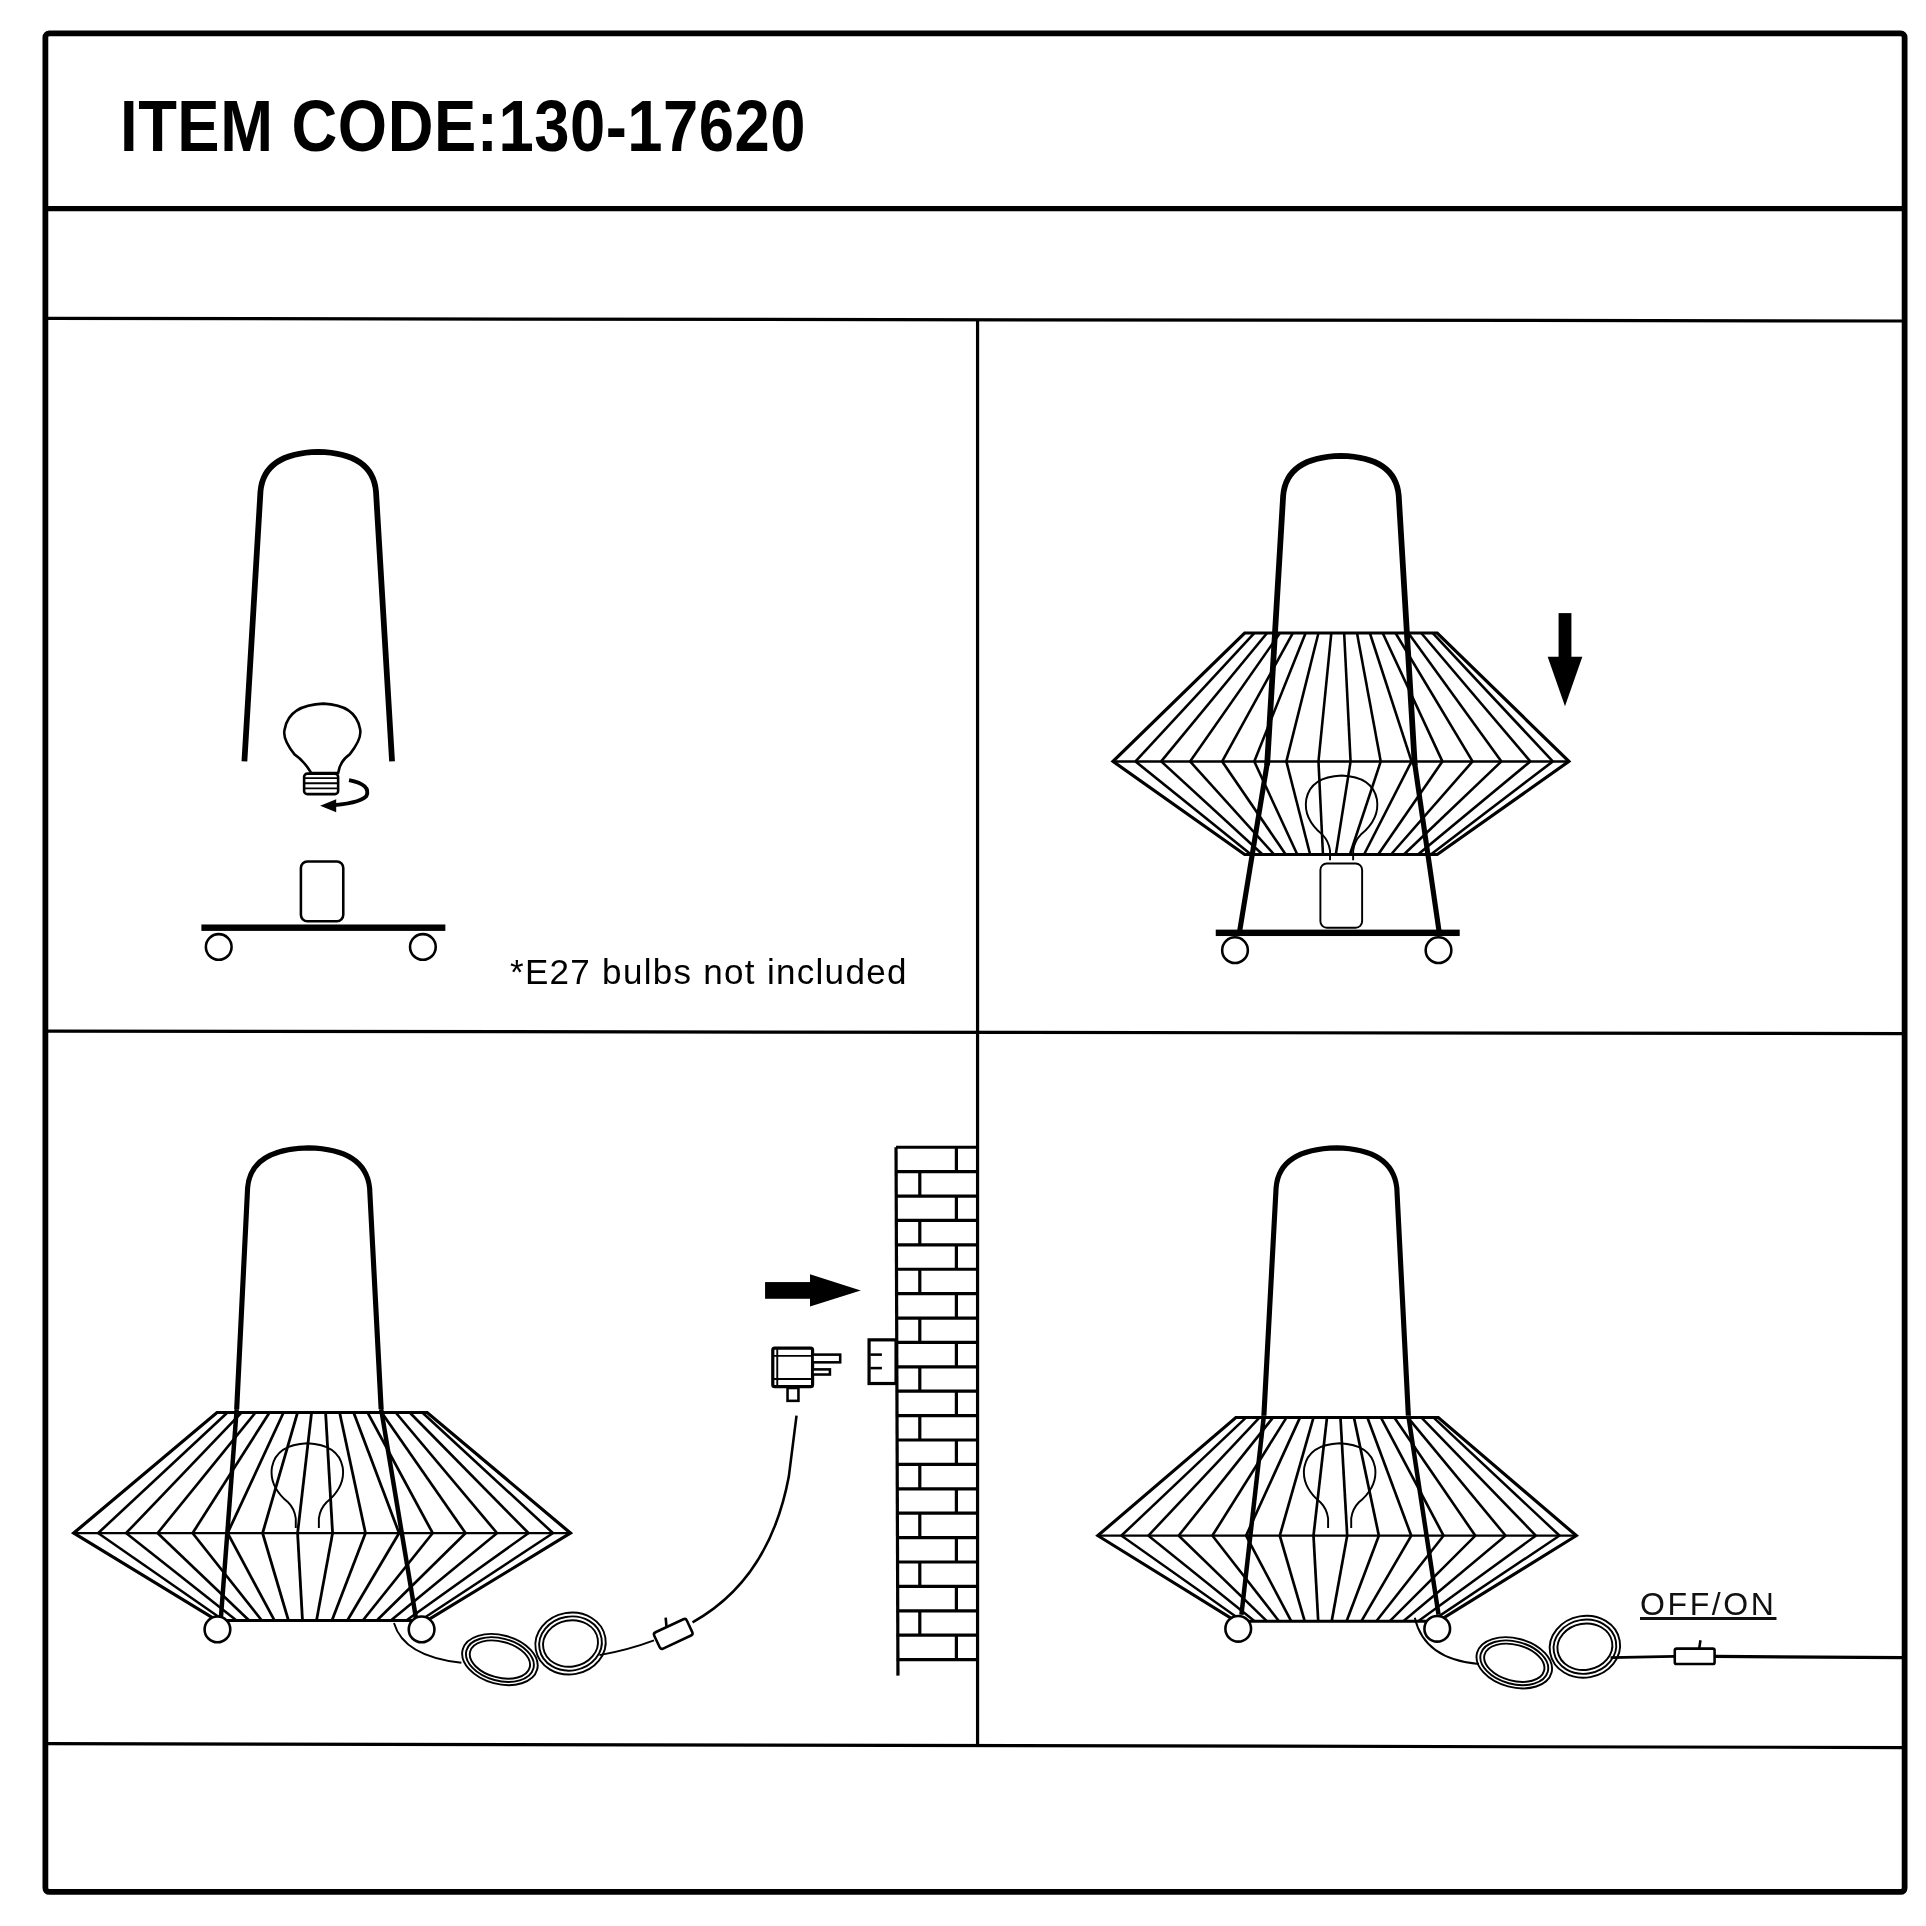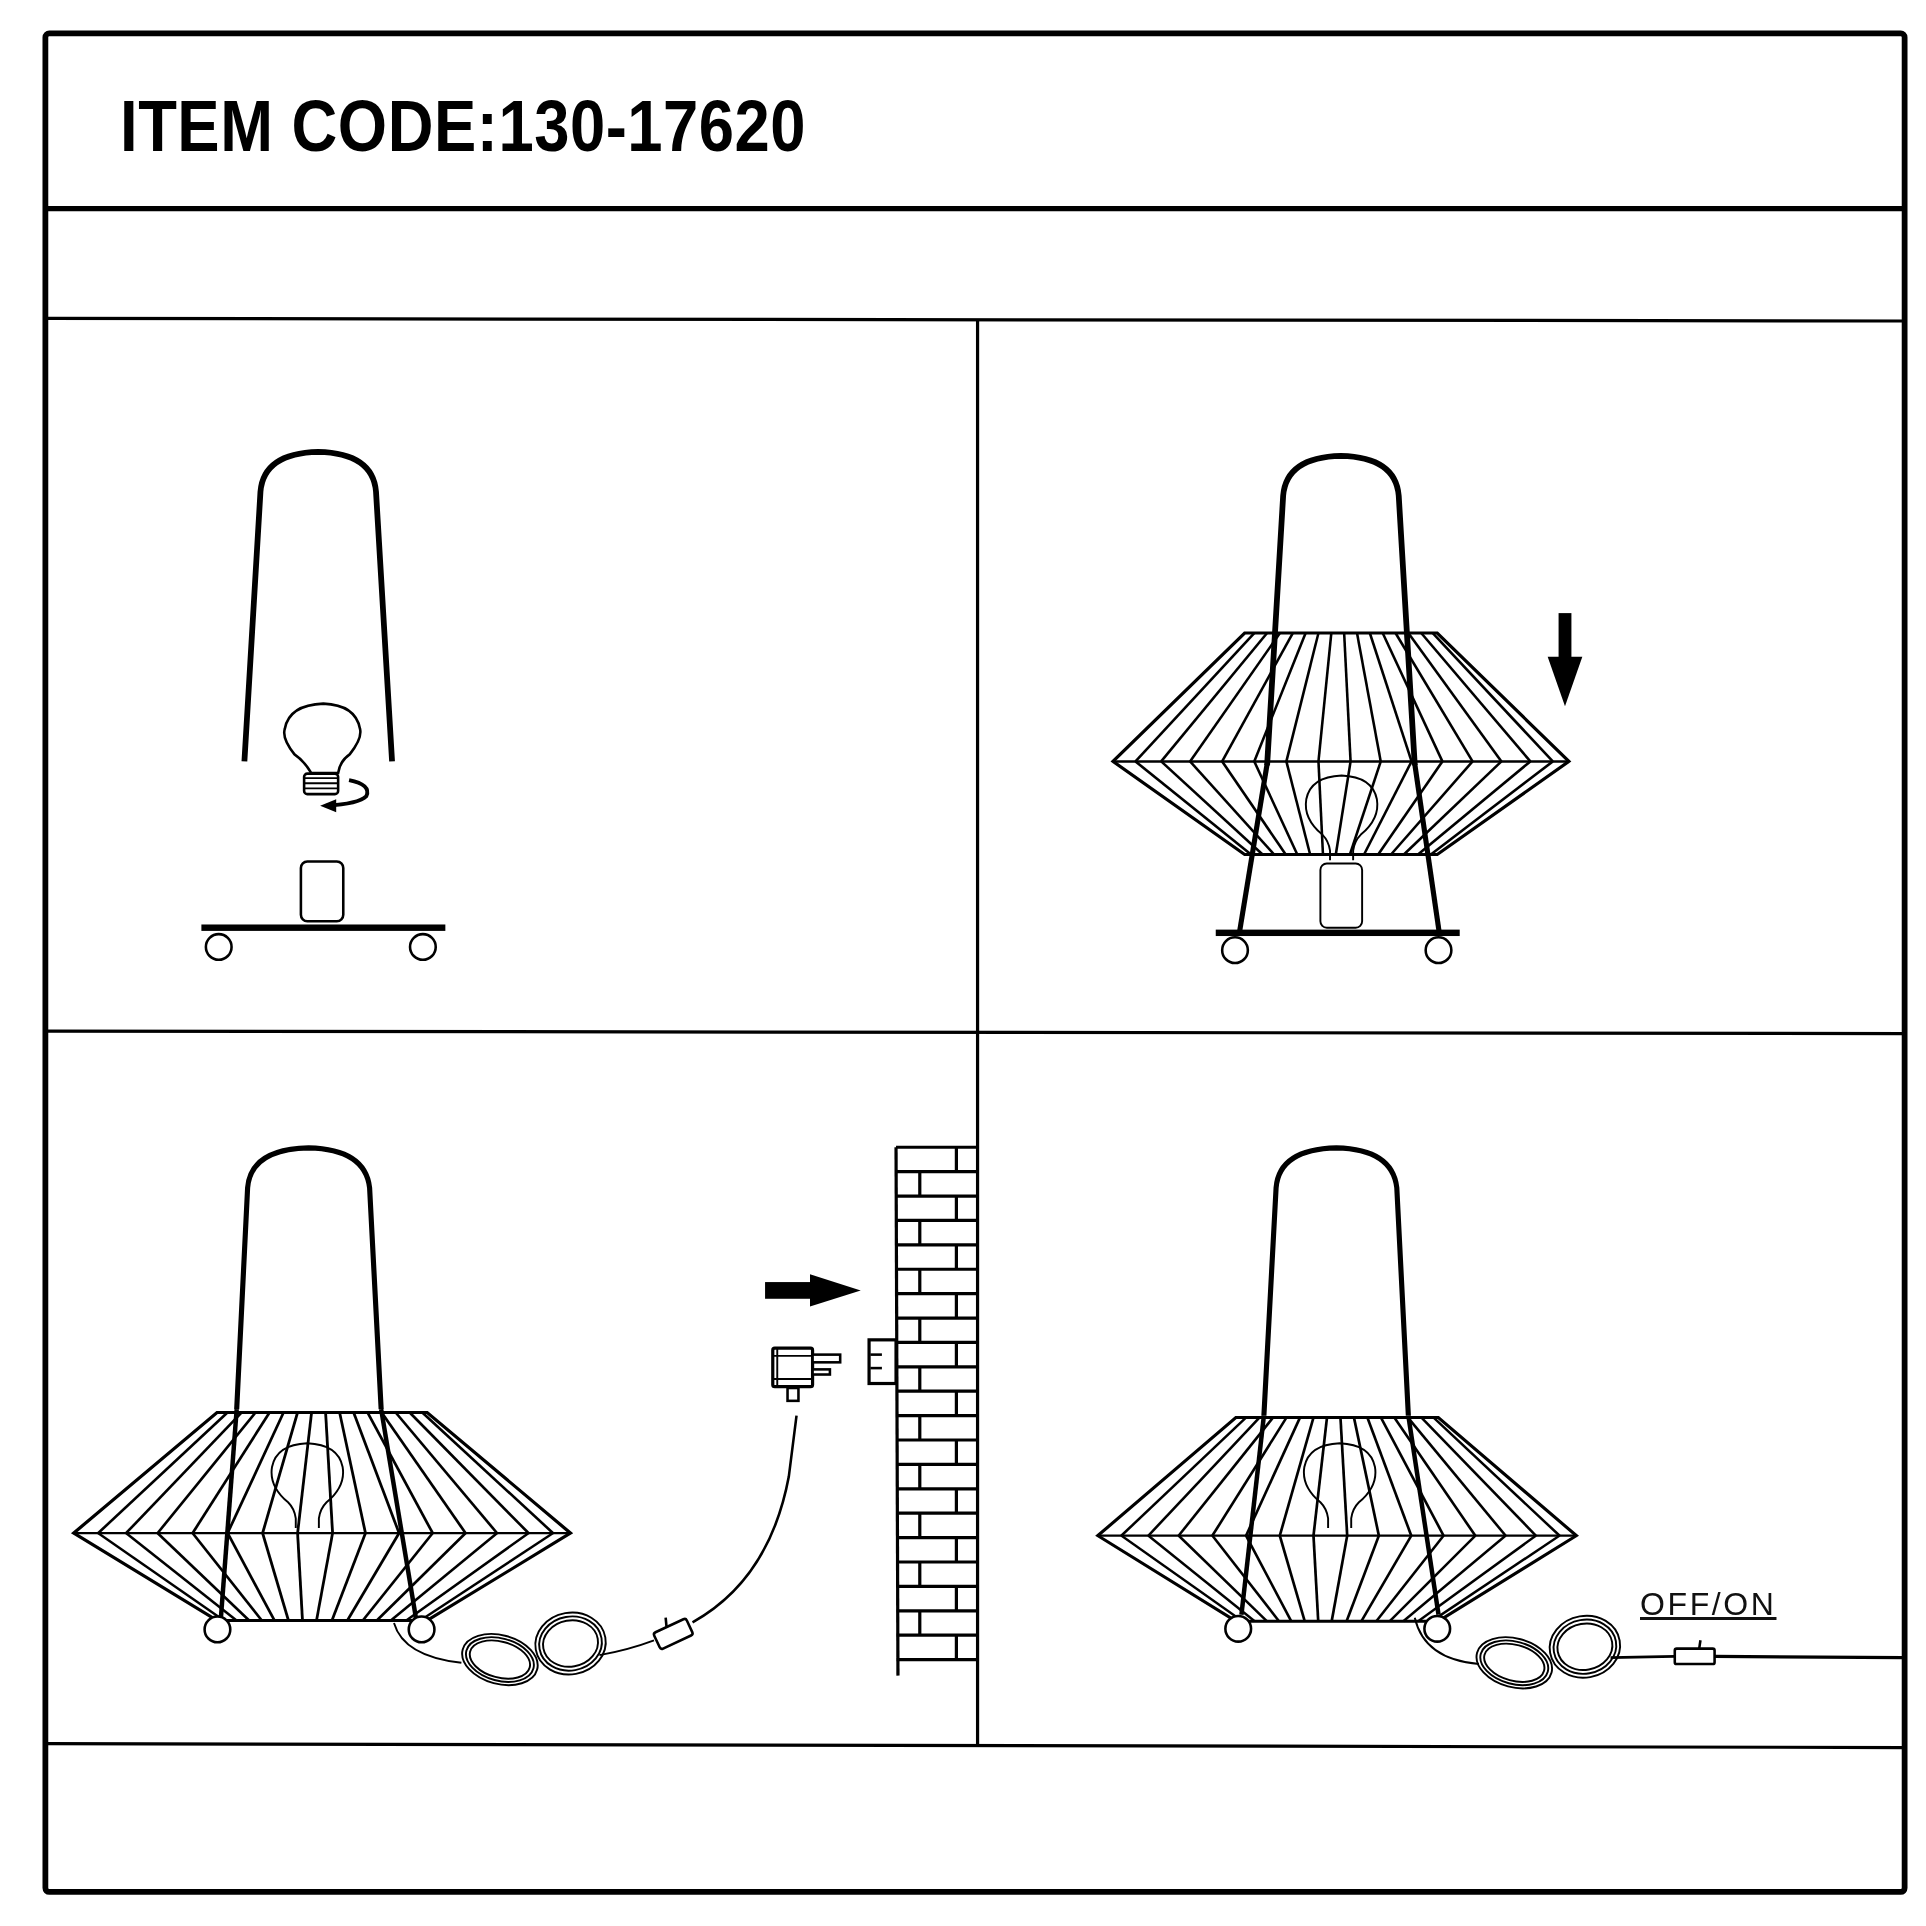--- a/index.html
+++ b/index.html
@@ -289,16 +289,17 @@
       <path d="M 2490 2582 L 2590 2580" fill="none" stroke="#000" stroke-width="4"></path>
       <g>
         <rect x="2590" y="2568" width="62" height="24" rx="3" fill="#fff" stroke="#000" stroke-width="4"></rect>
         <line x1="2628" y1="2568" x2="2630" y2="2555" stroke="#000" stroke-width="4"></line>
       </g>
       <path d="M 2652 2580 L 2946 2582" fill="none" stroke="#000" stroke-width="5"></path>
     </g>
   </svg>
 
   <div class="title">ITEM CODE:130-17620</div>
+  <div class="note">*E27 bulbs not included</div>
   <div class="switch-label">OFF/ON</div>
 
 </div>
 
 
 </body></html>

